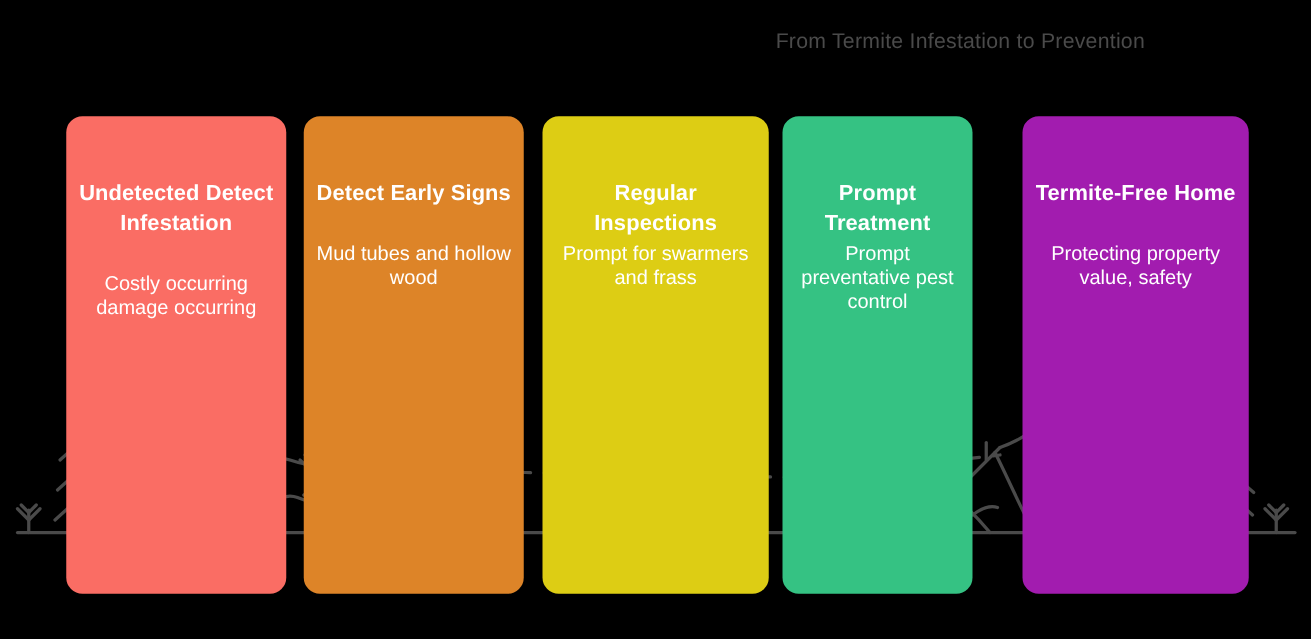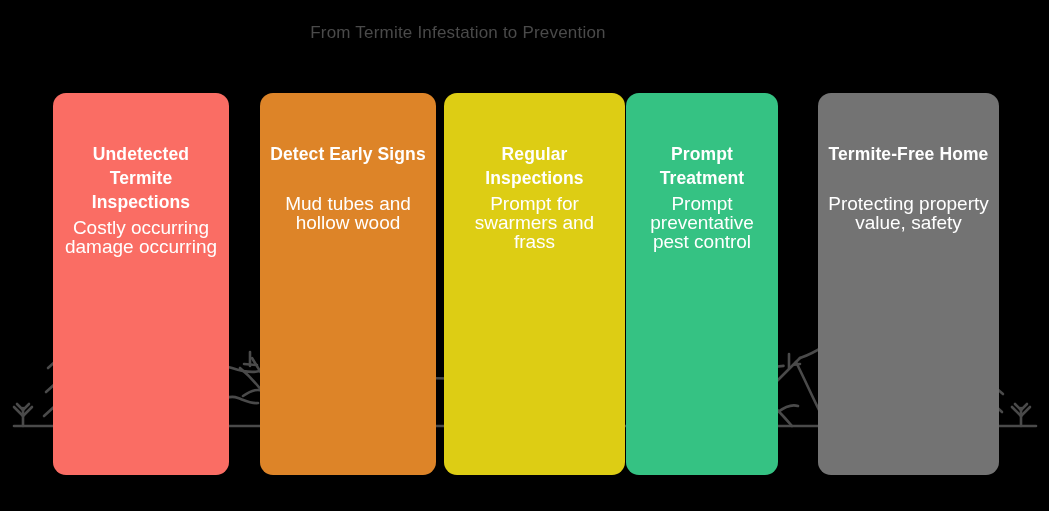--- a/index.html
+++ b/index.html
@@ -19,21 +19,21 @@
     left: 0; top: 0;
     width: 1049px;
     height: 511px;
     background: #000000;
   }
   #chart-title {
     position: absolute;
     left: 0;
     top: 22px;
     width: 916px;
-    text-align: center;
+    text-align: right;
     color: #4a4a4a;
     font-size: 17px;
     font-weight: 400;
     letter-spacing: 0.2px;
     line-height: 22px;
   }
   #scene-svg {
     position: absolute;
     left: 0; top: 0;
     width: 1049px;
@@ -64,21 +64,21 @@
     font-weight: bold;
     line-height: 24px;
     letter-spacing: 0.1px;
   }
   .stage-sub {
     position: absolute;
     left: 8px;
     right: 8px;
     text-align: center;
     color: #ffffff;
-    font-size: 19px;
+    font-size: 16px;
     font-weight: 400;
     line-height: 19px;
   }
   .stage-sub.rows3 { top: 125px; }
   .stage-sub.rows2 { top: 101px; }
 </style>
 </head>
 <body style="background: rgb(0, 0, 0);">
 
 <div id="stage">
@@ -228,39 +228,39 @@
         <line x1="926" y1="410" x2="920" y2="404"></line>
         <line x1="926" y1="410" x2="932" y2="404"></line>
       </g>
 
     </g>
   </svg>
 
   <div id="cards-layer">
 
     <div class="stage-card" style="left: 53px; width: 176px; background: rgb(250, 109, 100);">
-      <div class="stage-title">Undetected Termite Inspections</div>
+      <div class="stage-title">Undetected Detect Infestation</div>
       <div class="stage-sub rows3">Costly occurring damage occurring</div>
     </div>
 
-    <div class="stage-card" style="left: 260px; width: 176px; background: rgb(221, 132, 40);">
+    <div class="stage-card" style="left: 243px; width: 176px; background: rgb(221, 132, 40);">
       <div class="stage-title">Detect Early Signs</div>
       <div class="stage-sub rows2">Mud tubes and hollow wood</div>
     </div>
 
-    <div class="stage-card" style="left: 434px; width: 181px; background: rgb(221, 205, 20); margin-left: 10px;">
+    <div class="stage-card" style="left: 434px; width: 181px; background: rgb(221, 205, 20);">
       <div class="stage-title">Regular Inspections</div>
       <div class="stage-sub rows2">Prompt for swarmers and frass</div>
     </div>
 
     <div class="stage-card" style="left: 626px; width: 152px; background: rgb(53, 194, 131);">
       <div class="stage-title">Prompt Treatment</div>
       <div class="stage-sub rows2">Prompt preventative pest control</div>
     </div>
 
-    <div class="stage-card" style="left: 818px; width: 181px; background: #737373;">
+    <div class="stage-card" style="left: 818px; width: 181px; background: #a21caf;">
       <div class="stage-title">Termite-Free Home</div>
       <div class="stage-sub rows2">Protecting property value, safety</div>
     </div>
 
   </div>
 
 </div>
 
 </body></html>

